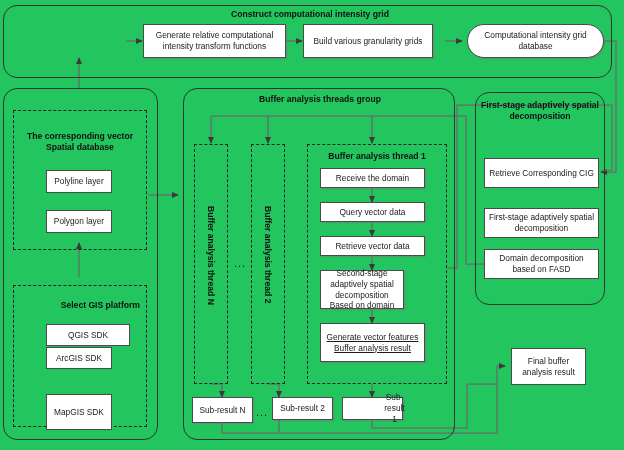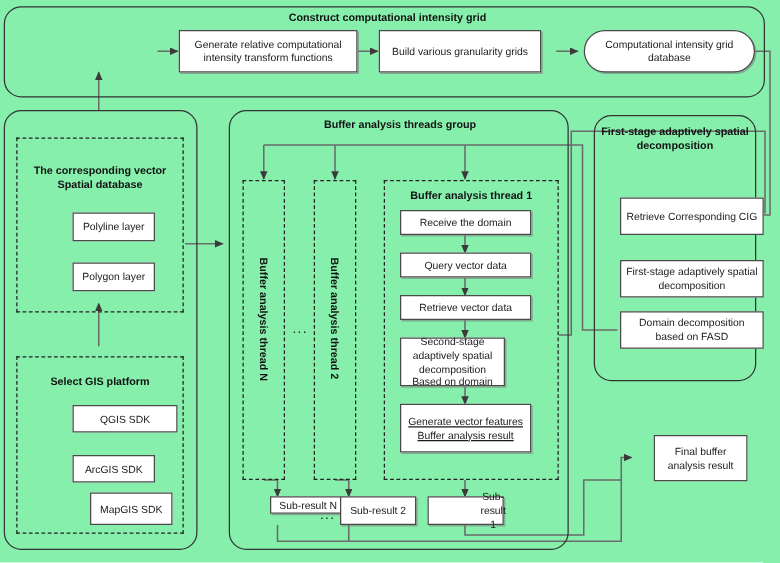--- a/index.html
+++ b/index.html
@@ -1,31 +1,31 @@
 <!DOCTYPE html>
 <html><head>
 <meta charset="utf-8">
 <style>
   html,body{margin:0;padding:0;background:#ffffff;}
   body{width:624px;height:450px;font-family:"Liberation Sans",sans-serif;color:#1a1a1a;}
-  #canvas{position:relative;width:624px;height:450px;overflow:hidden;background:#86efac;}
+  #canvas{position:relative;width:624px;height:450px;overflow:hidden;background:#22c55e;}
 
   svg#wires{position:absolute;left:0;top:0;width:624px;height:450px;overflow:visible;}
 
   .grp{position:absolute;border:1.3px solid #333;border-radius:14px;background:transparent;box-sizing:border-box;}
   .dash{position:absolute;border:1.4px dashed #222;background:transparent;box-sizing:border-box;}
 
   .grp-title{position:absolute;font-weight:bold;font-size:8.6px;text-align:center;line-height:1.25;color:#111;}
 
   .node{position:absolute;box-sizing:border-box;border:1.1px solid #4a4a4a;background:#fff;
         display:flex;align-items:center;justify-content:center;text-align:center;
         font-size:8.3px;line-height:1.3;color:#1a1a1a;padding:1px 3px;
         box-shadow:1.2px 1.2px 0 rgba(120,120,120,.55);}
   .node.stadium{border-radius:999px;}
-  .node.plain{box-shadow:none;margin-left:12px;}
+  .node.plain{box-shadow:none;}
 
   .vlabel{position:absolute;font-weight:bold;font-size:8.6px;color:#111;white-space:nowrap;
           transform-origin:0 0;transform:rotate(90deg);}
 
   .dots{position:absolute;font-size:11px;letter-spacing:1px;color:#222;line-height:1;}
 </style>
 </head>
 <body>
 
 <div id="canvas">
@@ -80,24 +80,24 @@
   <div class="node stadium" style="left:467px;top:24px;width:137px;height:34px;">Computational intensity grid database</div>
 
   <div class="grp" style="left:3px;top:88px;width:155px;height:352px;"></div>
 
   <div class="dash" style="left:13px;top:110px;width:134px;height:140px;"></div>
   <div class="grp-title" style="left:20px;top:131px;width:120px;">The corresponding vector Spatial database</div>
   <div class="node plain" style="left:46px;top:170px;width:66px;height:23px;">Polyline layer</div>
   <div class="node plain" style="left:46px;top:210px;width:66px;height:23px;">Polygon layer</div>
 
   <div class="dash" style="left:13px;top:285px;width:134px;height:142px;"></div>
-  <div class="grp-title" style="left:20px;top:300px;width:120px;">Select GIS platform</div>
+  <div class="grp-title" style="left:20px;top:300px;width:120px;text-align:right;">Select GIS platform</div>
   <div class="node plain" style="left:46px;top:324px;width:84px;height:22px;">QGIS SDK</div>
-  <div class="node plain" style="left:46px;top:364px;width:66px;height:22px;">ArcGIS SDK</div>
-  <div class="node plain" style="left:60px;top:394px;width:66px;height:26px;">MapGIS SDK</div>
+  <div class="node plain" style="left:46px;top:347px;width:66px;height:22px;">ArcGIS SDK</div>
+  <div class="node plain" style="left:46px;top:394px;width:66px;height:36px;">MapGIS SDK</div>
 
   <div class="grp" style="left:183px;top:88px;width:272px;height:352px;"></div>
   <div class="grp-title" style="left:210px;top:94px;width:220px;">Buffer analysis threads group</div>
 
   <div class="dash" style="left:194px;top:144px;width:34px;height:240px;"></div>
   <div class="vlabel" style="left:216px;top:206px;">Buffer analysis thread N</div>
 
   <div class="dots" style="left:234px;top:258px;">...</div>
 
   <div class="dash" style="left:251px;top:144px;width:34px;height:240px;"></div>
@@ -105,21 +105,21 @@
 
   <div class="dash" style="left:307px;top:144px;width:140px;height:240px;"></div>
   <div class="grp-title" style="left:310px;top:151px;width:134px;">Buffer analysis  thread 1</div>
 
   <div class="node" style="left:320px;top:168px;width:105px;height:20px;">Receive the domain</div>
   <div class="node" style="left:320px;top:202px;width:105px;height:20px;">Query vector data</div>
   <div class="node" style="left:320px;top:236px;width:105px;height:20px;">Retrieve vector data</div>
   <div class="node" style="left:320px;top:270px;width:84px;height:39px;">Second-stage adaptively spatial decomposition Based on domain</div>
   <div class="node" style="left:320px;top:323px;width:105px;height:39px;text-decoration:underline;">Generate vector features Buffer analysis result</div>
 
-  <div class="node" style="left:192px;top:397px;width:61px;height:14px;margin-left:24px;">Sub-result N</div>
+  <div class="node" style="left:192px;top:397px;width:61px;height:26px;">Sub-result N</div>
   <div class="dots" style="left:256px;top:407px;">...</div>
   <div class="node" style="left:272px;top:397px;width:61px;height:23px;">Sub-result 2</div>
   <div class="node" style="left:342px;top:397px;width:61px;height:23px;padding-left:47px;">Sub-result 1</div>
 
   <div class="grp" style="left:475px;top:92px;width:130px;height:213px;"></div>
   <div class="grp-title" style="left:480px;top:100px;width:120px;">First-stage adaptively spatial decomposition</div>
 
   <div class="node plain" style="left:484px;top:158px;width:115px;height:30px;">Retrieve Corresponding CIG</div>
   <div class="node plain" style="left:484px;top:208px;width:115px;height:30px;">First-stage adaptively spatial decomposition</div>
   <div class="node plain" style="left:484px;top:249px;width:115px;height:30px;">Domain decomposition based on FASD</div>

